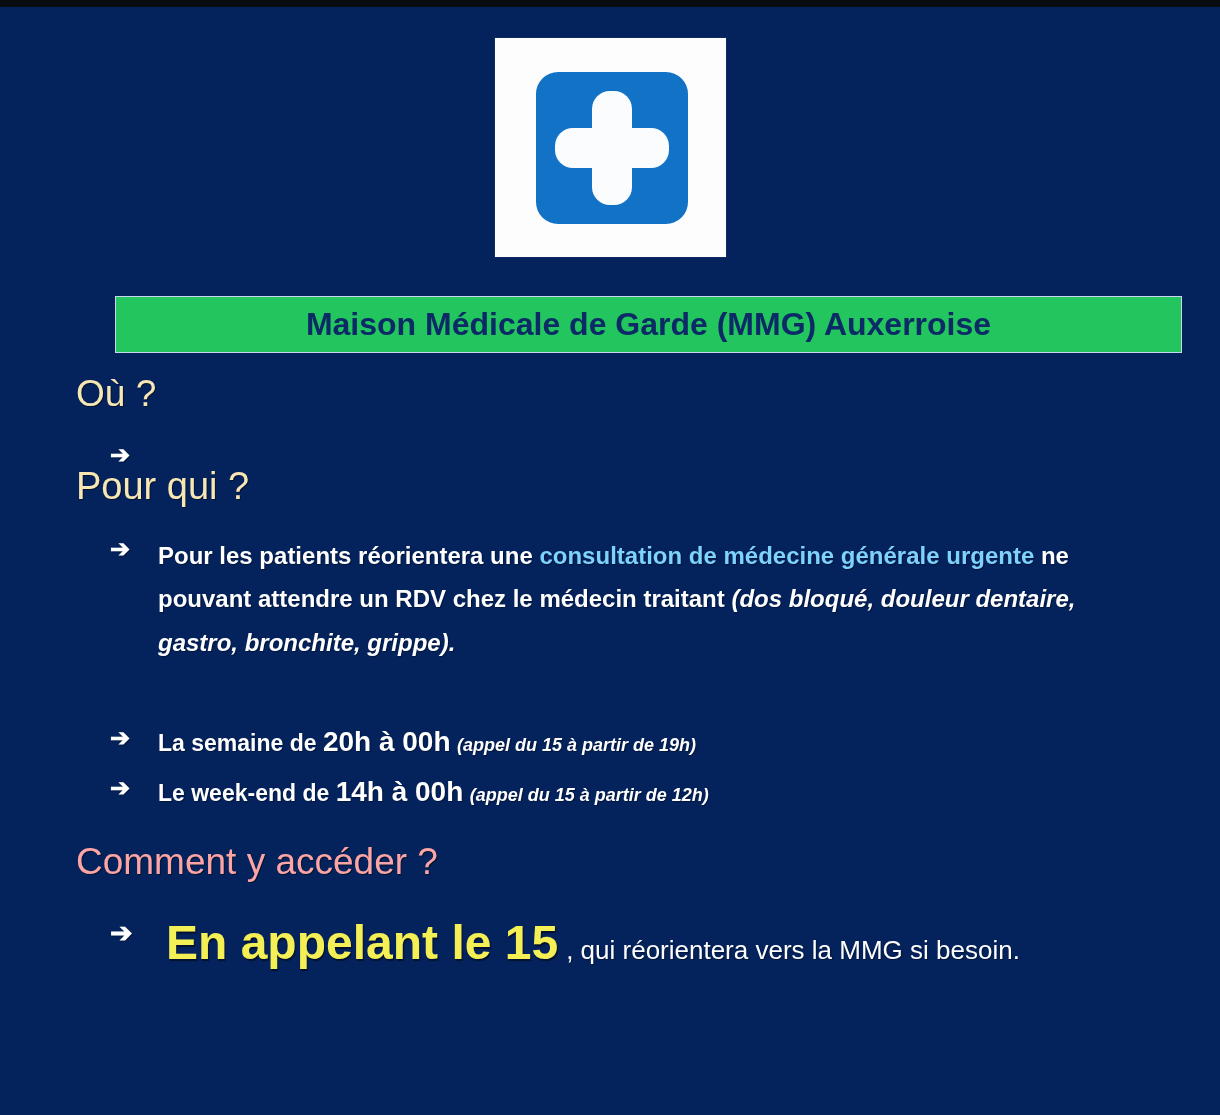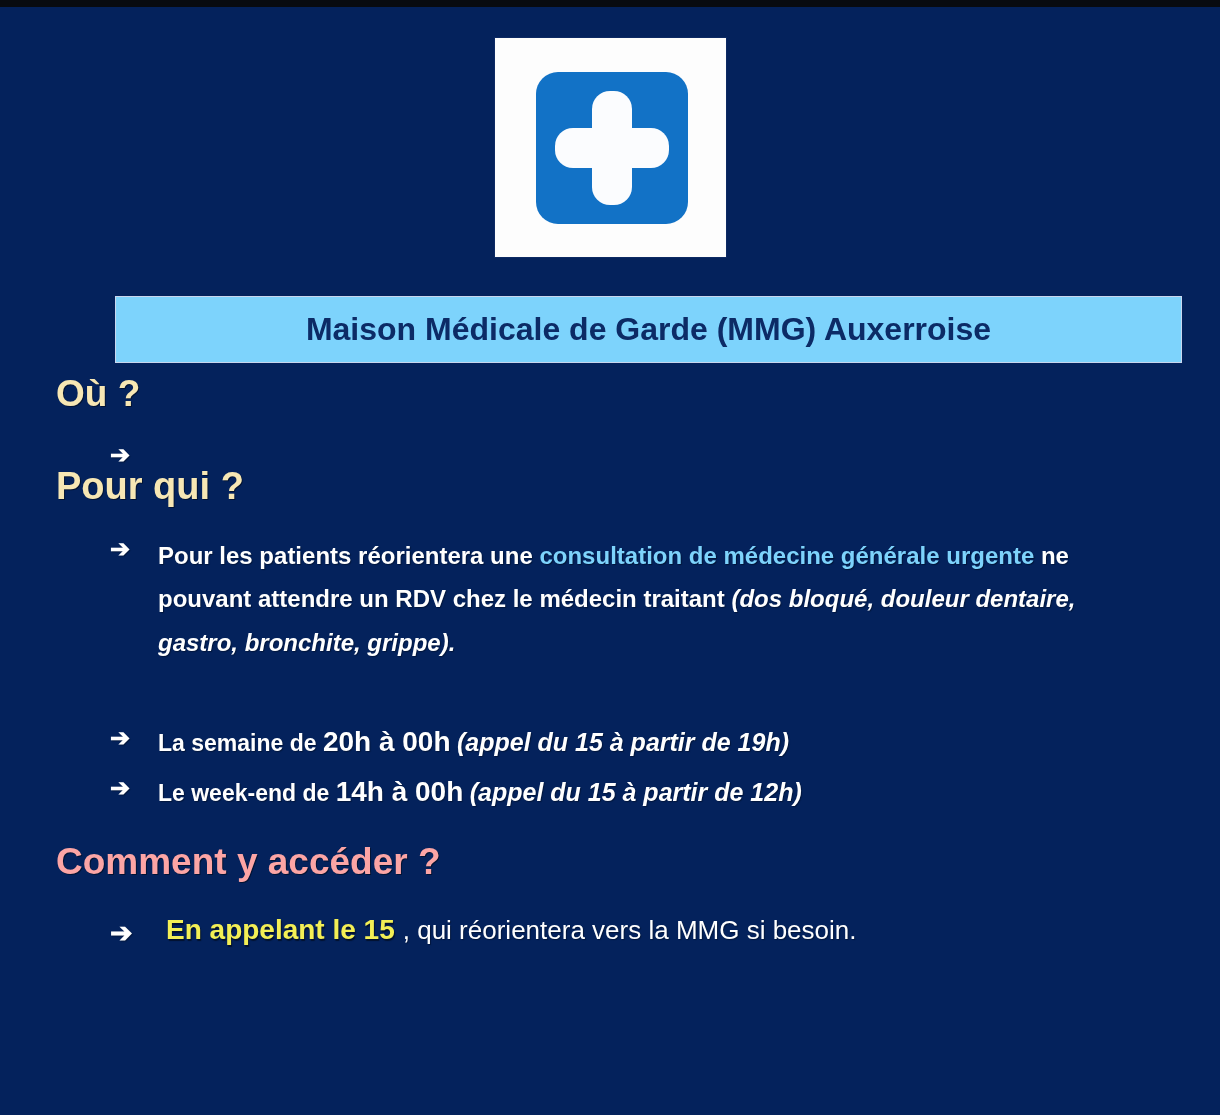--- a/index.html
+++ b/index.html
@@ -77,22 +77,22 @@
     width: 40px;
     height: 114px;
   }
 
   
   .title-banner {
     position: absolute;
     left: 115px;
     top: 296px;
     width: 1067px;
-    height: 67px;
-    background: #7dd3fc;
+    height: 57px;
+    background: #22c55e;
     border: 1px solid #c9d7ee;
     box-sizing: border-box;
     display: flex;
     align-items: center;
     justify-content: center;
   }
   .title-banner .title-text {
     font-size: 32px;
     font-weight: bold;
     color: #0c2b66;
@@ -107,25 +107,25 @@
     top: 375px;
     width: 1220px;
   }
 
   .section {
     position: relative;
   }
 
   .heading {
     color: #f7e7b4;
-    font-weight: bold;
+    font-weight: normal;
     font-size: 38px;
     line-height: 1.05;
     text-shadow: 1px 1px 0 rgba(0,0,0,0.45);
-    padding-left: 56px;
+    padding-left: 76px;
   }
   .heading.h-ou       { font-size: 37px; }
   .heading.h-pourqui  { font-size: 38px; }
   .heading.h-quand    { font-size: 38px; }
   .heading.h-comment  { font-size: 37px; }
 
   .bullets {
     padding-left: 110px;
   }
 
@@ -174,36 +174,36 @@
     line-height: 1.35;
     padding-left: 48px;
   }
   .bullet-quand .big {
     font-size: 28px;
     font-weight: bold;
   }
   .bullet-quand .note {
     font-style: italic;
     font-weight: bold;
-    font-size: 25px;
+    font-size: 18px;
   }
 
   
   .bullet-comment {
     padding-left: 56px;
     font-size: 23px;
   }
   .bullet-comment .arrow {
     font-size: 27px;
     top: 4px;
   }
   .bullet-comment .call {
     color: #f3ef55;
     font-weight: bold;
-    font-size: 28px;
+    font-size: 48px;
     text-shadow: 1px 2px 1px rgba(0,0,0,0.5);
     text-align: center;
   }
   .bullet-comment .tail {
     color: #ffffff;
     font-weight: normal;
     font-size: 26px;
     margin-left: 8px;
   }
   .gap-1          { height: 26px; }

